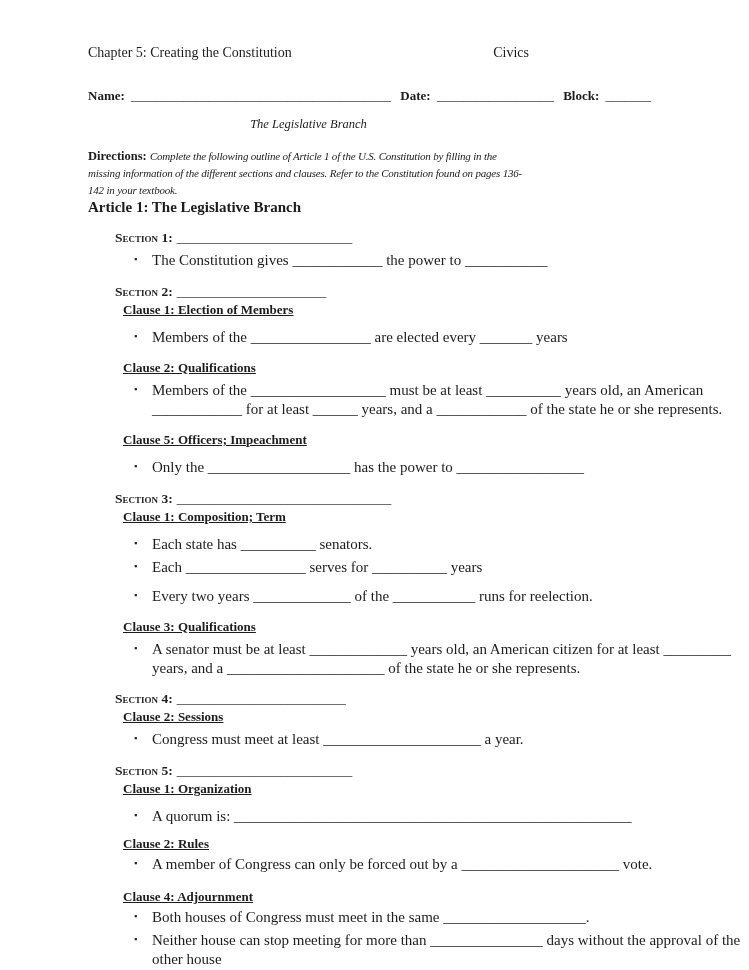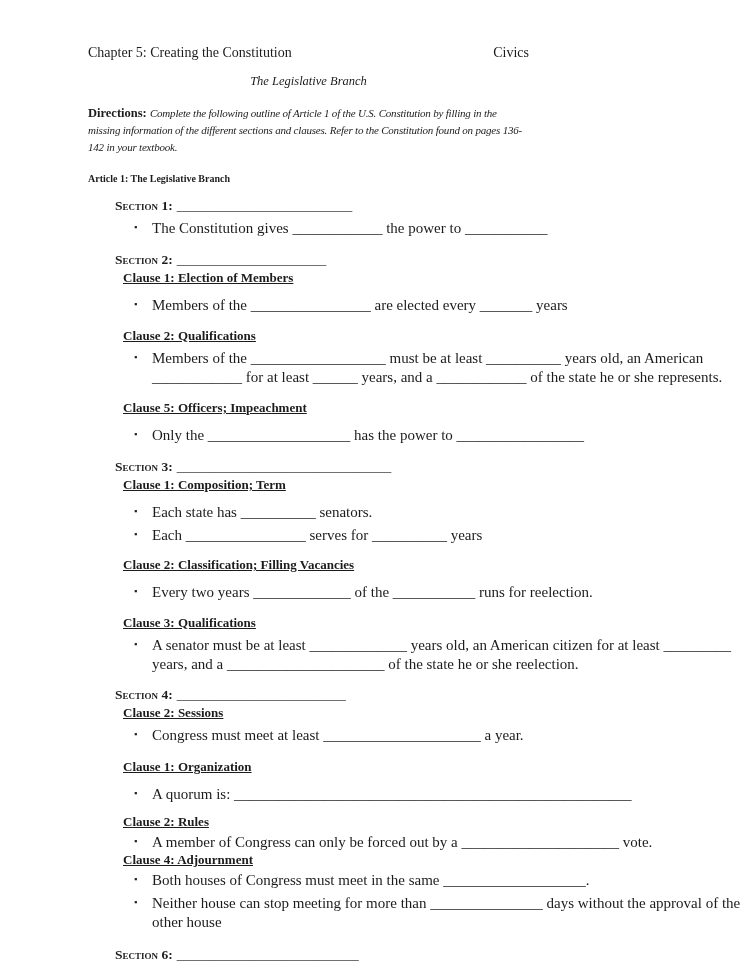--- a/index.html
+++ b/index.html
@@ -11,46 +11,54 @@
   .page{padding:45px 89px 30px 88px;box-sizing:border-box;width:618px;height:970px;}
   .topline{display:flex;justify-content:space-between;font-size:14px;}
   .idline{margin-top:27px;font-size:13px;white-space:nowrap;}
   .b{font-weight:bold;}
   .blank{font-weight:normal;letter-spacing:0;white-space:pre;}
   .idline .blank{margin-left:3px;margin-right:6px;}
   .doc-title{margin-top:9px;text-align:center;font-weight:bold;font-variant:small-caps;font-size:14px;letter-spacing:.3px;}
   .doc-subtitle{text-align:center;font-style:italic;font-size:12.5px;margin-top:13px;}
   .directions{margin:16px 0 0 0;font-size:12.5px;line-height:1.35;}
   .directions .dtext{font-style:italic;font-size:11px;letter-spacing:-0.2px;}
-  .outline-title{margin-top:17px;font-weight:bold;font-size:10px;}
+  .outline-title{font-weight:bold;font-size:15px;}
   .sec{margin-top:14px;}
   .sec-head{margin-left:27px;font-size:13px;}
   .sec-label{font-weight:bold;font-variant:small-caps;font-size:13.5px;}
   .sec-head .blank{margin-left:4px;}
   .clause{margin:12px 0 0 35px;font-size:13px;font-weight:bold;text-decoration:underline;}
   .clause.first{margin-top:2px;}
-  .clause.tight{margin-top:0;}
+  .clause.tight{margin-top:15px;}
   ul.bullets{list-style:none;margin:5px 0 0 45px;padding:0;font-size:15px;}
   ul.bullets.gap{margin-top:10px;}
   ul.bullets li{position:relative;padding-left:19px;margin-top:3px;line-height:1.3;}
   ul.bullets li::before{content:"▪";position:absolute;left:1px;top:0;font-size:9px;line-height:16px;}
   .lines{white-space:pre;}
   li.roomy{line-height:1.95;}
   li.roomy::before{line-height:24px;}
 </style>
 </head>
 <body>
 
 <main class="page">
 
   <div class="topline">
     <span>Chapter 5: Creating the Constitution</span>
     <span>Civics</span>
   </div>
 
+  <div class="idline">
+    <span class="b">Name:</span>
+    <span class="blank">________________________________________</span>
+    <span class="b">Date:</span>
+    <span class="blank">__________________</span>
+    <span class="b">Block:</span>
+    <span class="blank">_______</span>
+  </div>
 
   <div class="doc-subtitle">The Legislative Branch</div>
 
   <p class="directions"><span class="b">Directions:</span> <span class="dtext">Complete the following outline of Article 1 of the U.S. Constitution by filling in the missing information of the different sections and clauses.  Refer to the Constitution found on pages 136-142 in your textbook.</span></p>
 
   <div class="outline-title">Article 1: The Legislative Branch</div>
 
   <section class="sec">
     <div class="sec-head"><span class="sec-label">Section 1:</span><span class="blank">___________________________</span></div>
     <ul class="bullets">
@@ -75,40 +83,40 @@
     </ul>
   </section>
 
   <section class="sec">
     <div class="sec-head"><span class="sec-label">Section 3:</span><span class="blank">_________________________________</span></div>
     <h3 class="clause first">Clause 1: Composition; Term</h3>
     <ul class="bullets gap">
       <li><span class="lines">Each state has __________ senators.</span></li>
       <li><span class="lines">Each ________________ serves for __________ years</span></li>
     </ul>
-    <h3 class="clause">Clause 2: Classification; Filling Vacancies</h3>
     <ul class="bullets gap">
       <li><span class="lines">Every two years _____________ of the ___________ runs for reelection.</span></li>
     </ul>
     <h3 class="clause">Clause 3: Qualifications</h3>
     <ul class="bullets">
       <li class="roomy"><span class="lines">A senator must be at least _____________ years old, an American citizen for at least _________
-years, and a _____________________ of the state he or she reelection.</span></li>
+years, and a _____________________ of the state he or she represents.</span></li>
     </ul>
   </section>
 
   <section class="sec" style="margin-top:12px;">
     <div class="sec-head"><span class="sec-label">Section 4:</span><span class="blank">__________________________</span></div>
     <h3 class="clause first">Clause 2: Sessions</h3>
     <ul class="bullets">
       <li><span class="lines">Congress must meet at least _____________________ a year.</span></li>
     </ul>
   </section>
 
   <section class="sec">
+    <div class="sec-head"><span class="sec-label">Section 5:</span><span class="blank">___________________________</span></div>
     <h3 class="clause first">Clause 1: Organization</h3>
     <ul class="bullets gap">
       <li><span class="lines">A quorum is: _____________________________________________________</span></li>
     </ul>
     <h3 class="clause tight" style="margin-top:9px;">Clause 2: Rules</h3>
     <ul class="bullets" style="margin-top:2px;">
       <li><span class="lines">A member of Congress can only be forced out by a _____________________ vote.</span></li>
     </ul>
     <h3 class="clause tight">Clause 4: Adjournment</h3>
     <ul class="bullets" style="margin-top:2px;">

